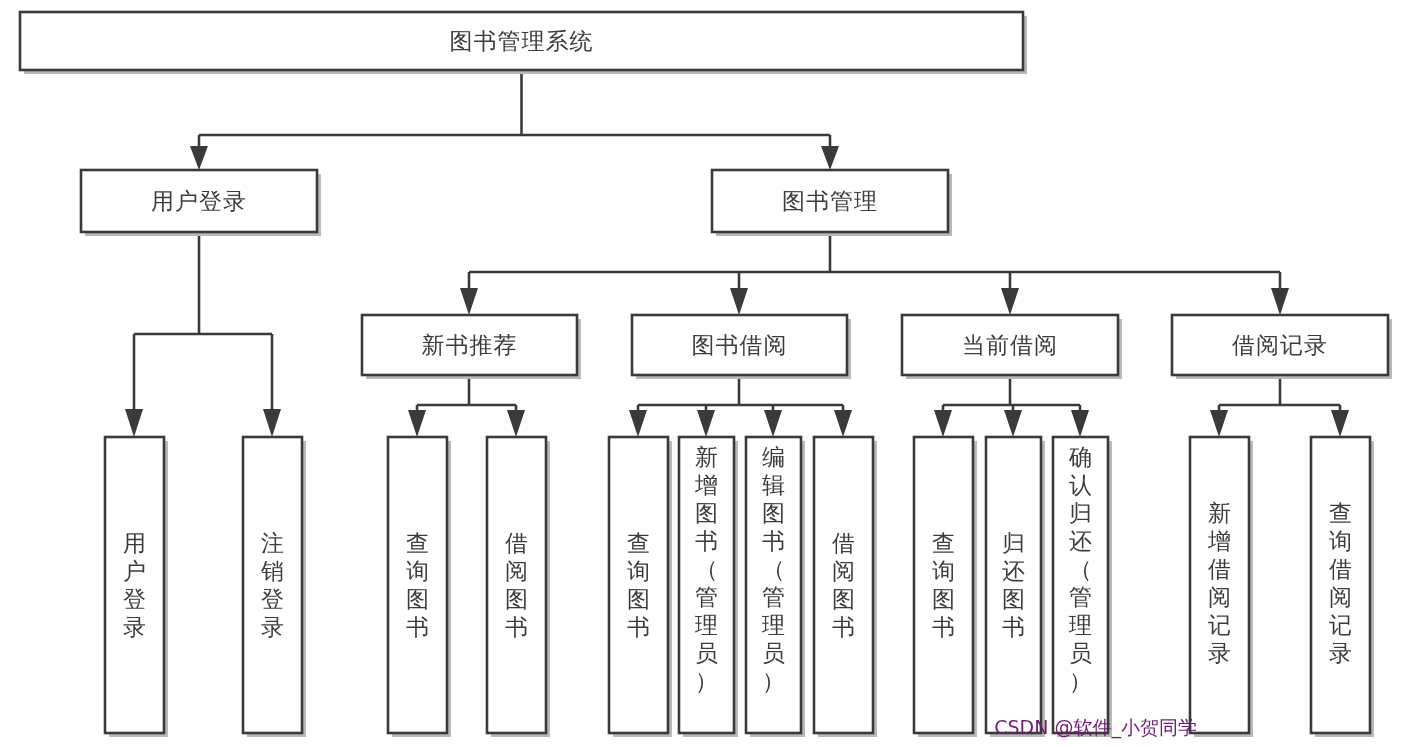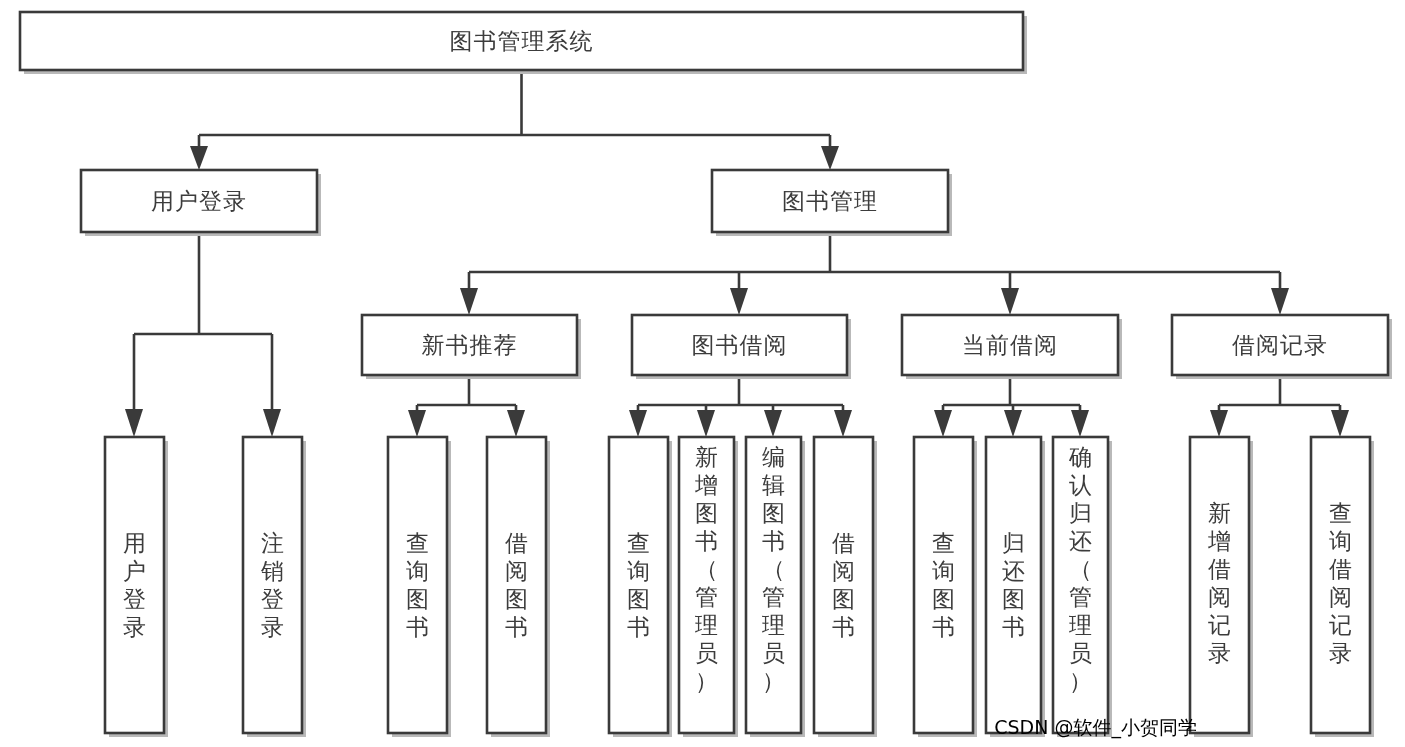--- a/index.html
+++ b/index.html
@@ -59,21 +59,21 @@
     fill: #3c3c3c;
     text-anchor: middle;
     letter-spacing: 0px;
   }
   .watermark-text {
     position: absolute;
     right: 8px;
     bottom: 6px;
     font-family: "DejaVu Sans", "Liberation Sans", sans-serif;
     font-size: 19px;
-    color: #000000;
+    color: #701a75;
     white-space: nowrap;
     user-select: none;
   }
 </style>
 </head>
 <body>
 
 <div id="diagram-root">
 
   <svg class="diagram-canvas" viewBox="0 0 1405 747">

